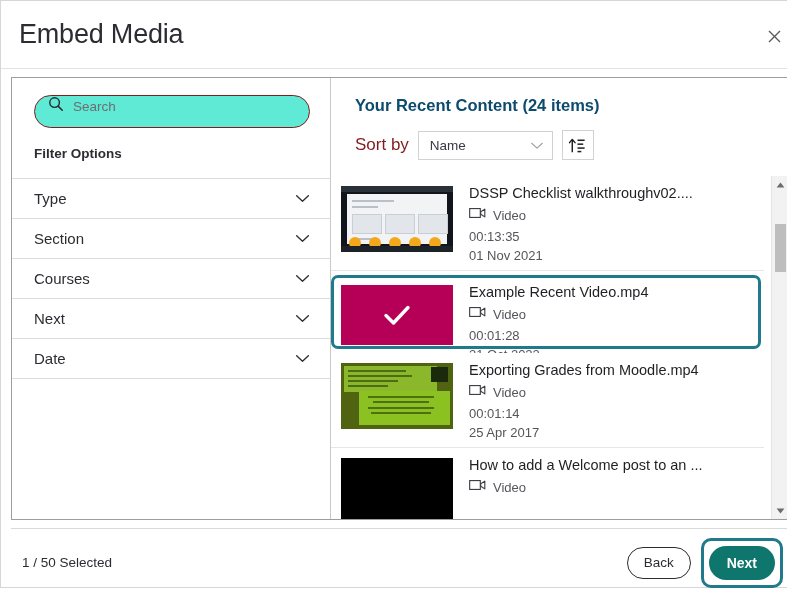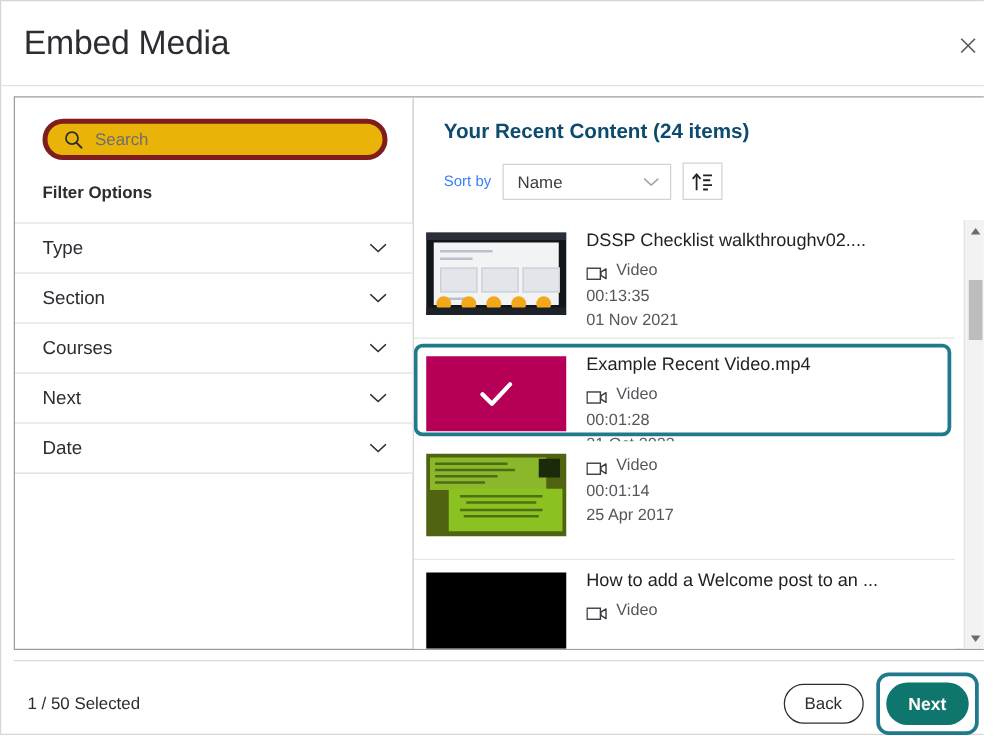--- a/index.html
+++ b/index.html
@@ -83,26 +83,25 @@
   .filter-panel {
     width: 319px;
     flex: 0 0 319px;
     border-right: 1px solid #c9c9c9;
     box-sizing: border-box;
     position: relative;
   }
   .search-wrap {
     margin: 17px 20px 0 22px;
     height: 33px;
-    border: 4px solid #7f1d1d;
+    border: 1px solid #7f1d1d;
     border-radius: 17px;
     display: flex;
-    align-items: center;
-    box-sizing: border-box;
-    background: #eab308;
+    box-sizing: border-box;
+    background: #5eead4;
   }
   .search-icon {
     margin: 0 9px 0 13px;
     width: 16px;
     height: 16px;
     flex: 0 0 16px;
     display: block;
   }
   .search-input {
     border: none;
@@ -157,21 +156,21 @@
     font-size: 16.5px;
     font-weight: bold;
     color: #0c4a6e;
   }
   .sort-bar {
     margin: 15px 0 0 24px;
     display: flex;
     align-items: center;
     gap: 9px;
   }
-  .sort-label { font-size: 12px; color: #3b82f6; }
+  .sort-label { font-size: 17px; color: #7f1d1d; }
   .sort-select {
     width: 135px;
     height: 29px;
     border: 1px solid #d2d2d2;
     background: #fff;
     display: flex;
     align-items: center;
     justify-content: space-between;
     padding: 0 8px 0 11px;
     box-sizing: border-box;
@@ -253,21 +252,21 @@
   .media-name {
     font-size: 14.5px;
     font-weight: normal;
     color: #1f1f24;
     white-space: nowrap;
     line-height: 1.1;
     margin-bottom: 5px;
   }
   .media-type-row {
     display: flex;
-    align-items: flex-end;
+    align-items: flex-start;
     gap: 7px;
     margin-bottom: 3px;
   }
   .video-icon { width: 17px; height: 12px; display: block; flex: 0 0 17px; }
   .media-sub {
     font-size: 13px;
     color: #55555c;
     line-height: 1.42;
   }
 
@@ -531,20 +530,21 @@
                   </div>
                   <div class="logo"></div>
                   <div class="slideB">
                     <div class="tl" style="left:9px;top:5px;width:66px;"></div>
                     <div class="tl" style="left:14px;top:10px;width:56px;"></div>
                     <div class="tl" style="left:9px;top:16px;width:66px;"></div>
                     <div class="tl" style="left:12px;top:21px;width:60px;"></div>
                   </div>
                 </div>
                 <div class="meta">
+                  <div class="media-name">Exporting Grades from Moodle.mp4</div>
                   <div class="media-type-row">
                     <svg class="video-icon" viewBox="0 0 20 14">
                       <rect x="0.8" y="1.8" width="12.5" height="10.4" fill="none" stroke="#3a3a40" stroke-width="1.3"></rect>
                       <path d="M13.8 5.5 L18.6 2.4 L18.6 11.6 L13.8 8.5 Z" fill="none" stroke="#3a3a40" stroke-width="1.3" stroke-linejoin="round"></path>
                     </svg>
                     <span class="media-sub">Video</span>
                   </div>
                   <div class="media-sub">00:01:14</div>
                   <div class="media-sub">25 Apr 2017</div>
                 </div>

